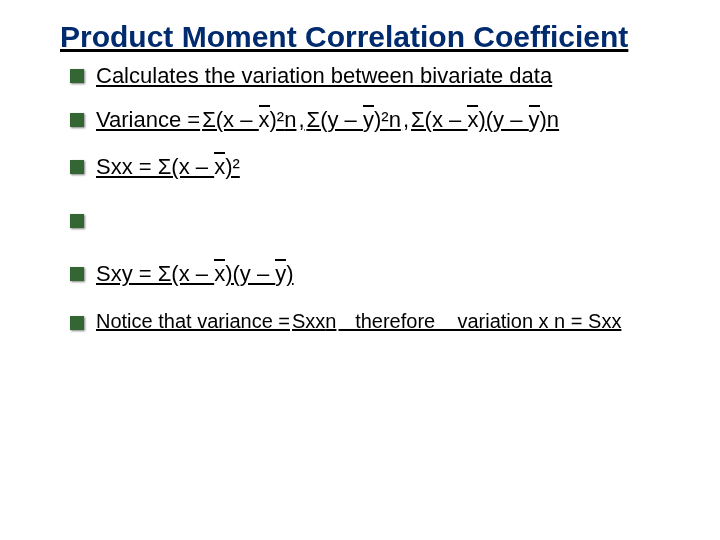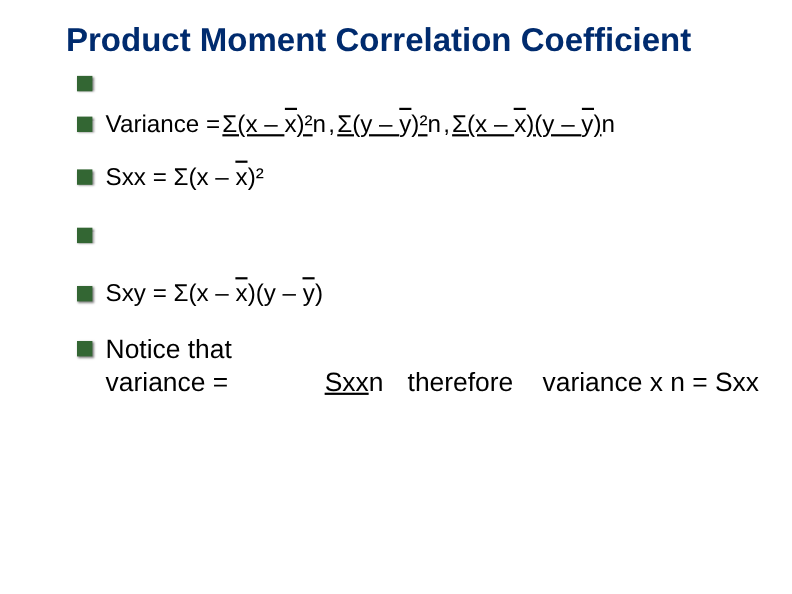--- a/index.html
+++ b/index.html
@@ -11,20 +11,21 @@
     font-family: Arial, Helvetica, sans-serif;
     color: #000000;
     overflow: hidden;
   }
   .slide {
     position: relative;
     width: 720px;
     height: 520px;
     padding: 20px 30px 20px 70px;
     box-sizing: border-box;
+    text-decoration: underline;
   }
   .title {
     font-size: 30px;
     font-weight: bold;
     color: #002b6e;
     margin: 0 0 8px -10px;
   }
   .body-line {
     font-size: 22px;
     color: #000000;
@@ -74,32 +75,33 @@
   .bar-over::before {
     content: "";
     position: absolute;
     top: -1px;
     left: 0;
     right: 0;
     height: 2px;
     background: #000;
   }
   .note {
-    font-size: 24px;
+    font-size: 20px;
   }
 </style>
 </head>
 <body>
 
 <div class="slide">
 
   <h1 class="title">Product Moment Correlation Coefficient</h1>
 
   <div class="bullet-row tight">
     <div class="bullet"></div>
+    <p class="body-line">Calculates the variation between bivariate data</p>
   </div>
 
   <div class="bullet-row">
     <div class="bullet"></div>
     <div class="body-line var-block">
       <div class="var-row">
         <span>Variance = </span>
         <span class="frac-group">
           <span class="frac-num"><span>Σ(x – </span><span class="bar-over">x</span><span>)²</span></span>
           <span class="frac-den">n</span>
@@ -134,18 +136,18 @@
 
   <div class="bullet-row" style="margin-top:22px">
     <div class="bullet"></div>
     <div class="body-line note var-block">
       <div class="var-row">
         <span>Notice that variance = </span>
         <span class="frac-group">
           <span class="frac-num">Sxx</span>
           <span class="frac-den">n</span>
         </span>
-        <span style="white-space:pre">   therefore    variance x n = Sxx</span>
+        <span style="white-space:pre">   therefore    variation x n = Sxx</span>
       </div>
     </div>
   </div>
 
 </div>
 
 </body></html>

